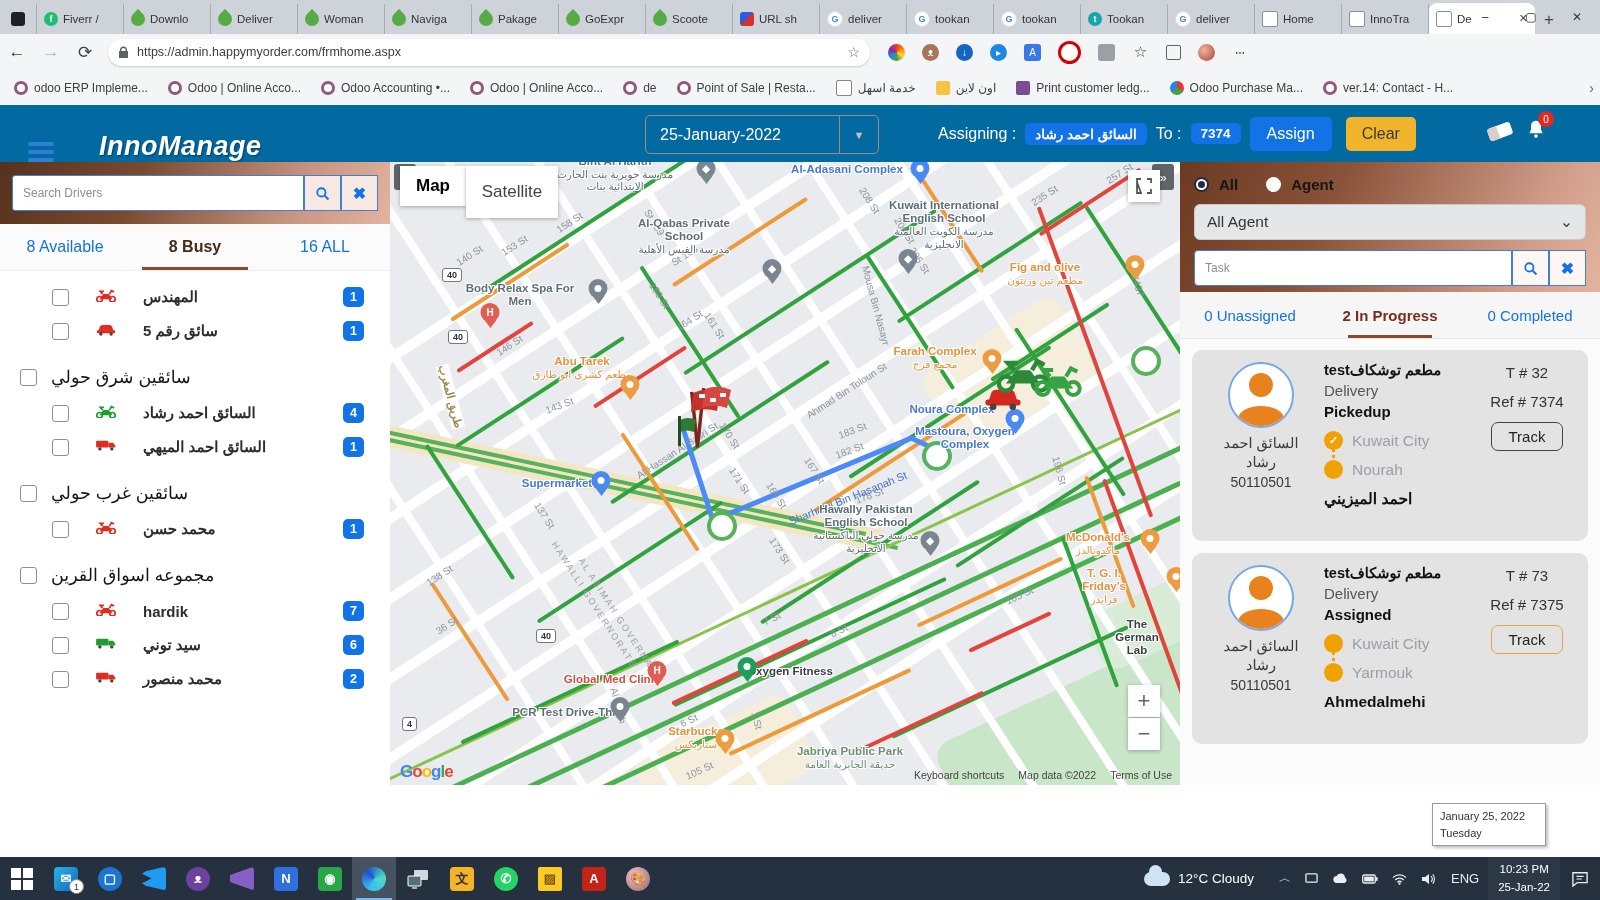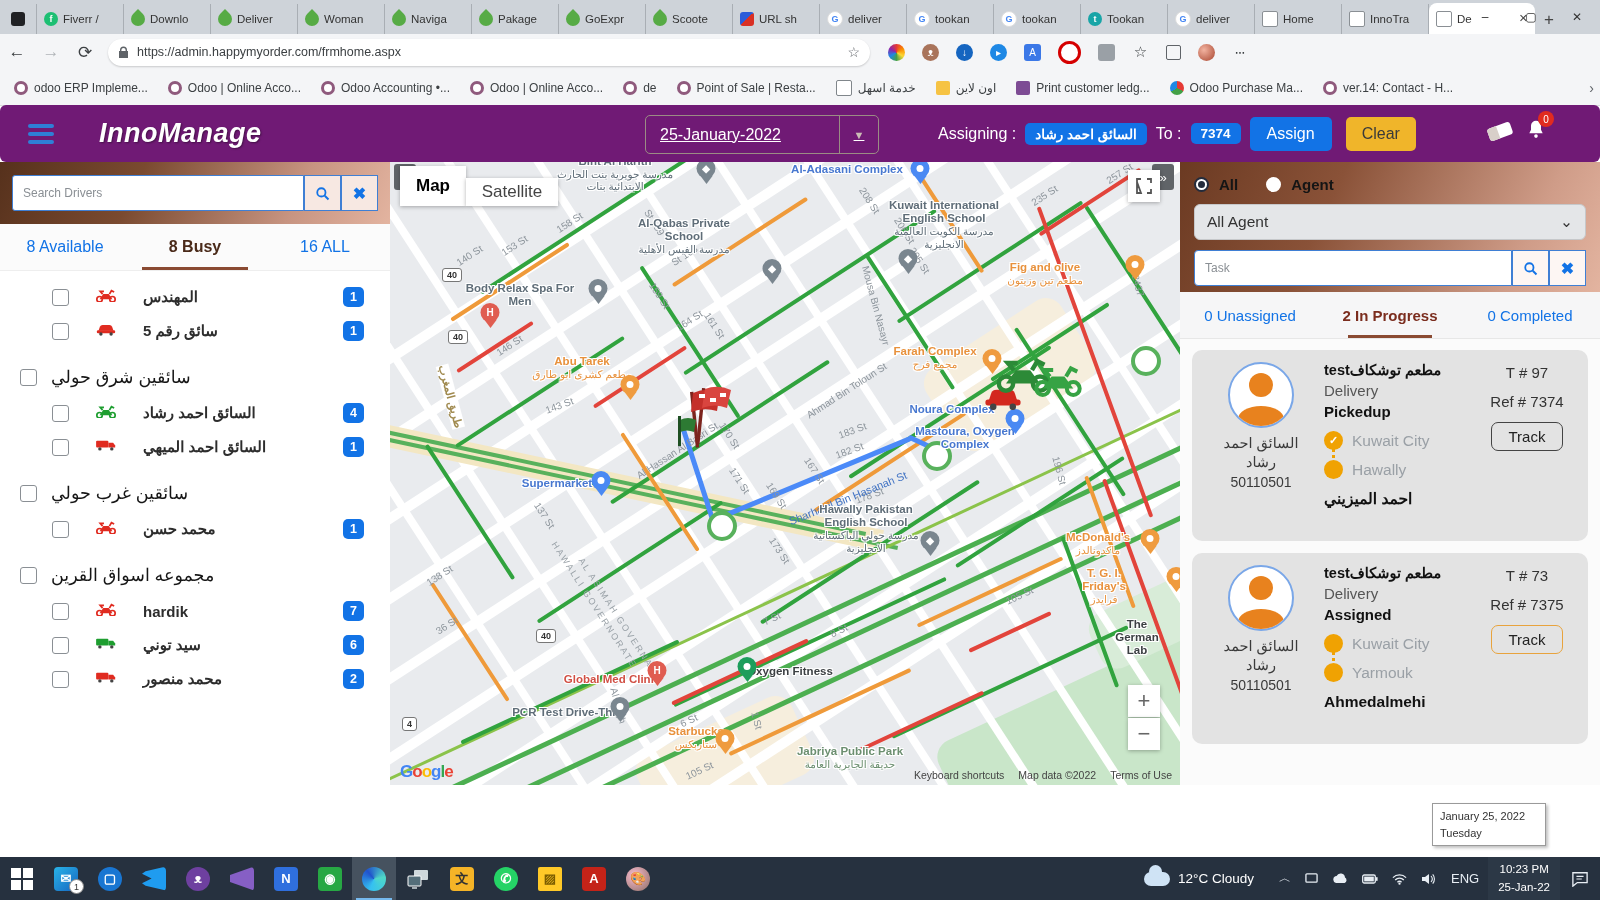--- a/index.html
+++ b/index.html
@@ -49,27 +49,27 @@
              display:flex;align-items:center;padding-left:14px;gap:20px;}
   .bm{display:flex;align-items:center;gap:6px;font-size:12px;color:#3c4043;white-space:nowrap;}
   .bmi{width:14px;height:14px;border-radius:50%;flex:0 0 auto;}
   .bmi-odoo{border:3px solid #8f5a7d;background:#fff;box-sizing:border-box;}
   .bmi-page{border:1px solid #80868b;border-radius:2px;background:#fff;}
   .bmi-folder{background:#f6c344;border-radius:2px;}
   .bmi-doc{background:#7d4b94;border-radius:2px;}
   .bmi-multi{background:conic-gradient(#e53935 0 33%,#43a047 0 66%,#1e88e5 0);}
   #bm-more{margin-left:auto;margin-right:20px;color:#5f6368;font-size:14px;}
   
-  #appheader{left:0;top:105px;width:1600px;height:57px;background:#701a75;display:flex;align-items:center;border-radius:6px;}
+  #appheader{left:0;top:105px;width:1600px;height:57px;background:#0369a1;display:flex;align-items:flex-end;}
   #hamburger{width:26px;margin-left:28px;display:flex;flex-direction:column;gap:4px;}
   #hamburger i{height:4px;background:#2f7fd6;border-radius:2px;}
   #brand{color:#fff;font-size:27px;font-weight:bold;font-style:italic;margin-left:45px;letter-spacing:.5px;
          text-shadow:1px 1px 2px rgba(0,0,0,.4);}
   #datectl{position:absolute;left:645px;top:10px;width:232px;height:37px;border:1px solid #9b8c84;border-radius:5px;
-           display:flex;align-items:center;color:#fff;text-decoration:underline;}
+           display:flex;align-items:center;color:#fff;}
   #datectl .dtext{flex:1;padding-left:14px;font-size:16px;}
   #datectl .darrow{width:38px;height:100%;border-left:1px solid #9b8c84;display:flex;align-items:center;justify-content:center;color:#cbbdb5;font-size:11px;}
   #assignzone{position:absolute;right:60px;top:0;height:57px;display:flex;align-items:center;gap:9px;left:938px;}
   #assignzone .wlab{color:#fff;font-size:16px;}
   .bluepill{background:#1273e6;color:#fff;border-radius:5px;padding:3px 10px;font-size:13.5px;font-weight:bold;}
   #assignbtn{background:#1273e6;color:#fff;border:none;border-radius:5px;font-size:16px;padding:8px 17px;}
   #clearbtn{background:#f0b52a;color:#3a3a3a;border:none;border-radius:5px;font-size:16px;padding:8px 16px;margin-left:5px;}
   #eraser{position:absolute;left:1488px;top:125px;width:24px;height:13px;background:#fff;border-radius:3px;transform:rotate(-20deg);}
   #eraser:after{content:"";position:absolute;left:0;top:0;width:10px;height:13px;background:#d8cfc9;border-radius:3px 0 0 3px;}
   #bellwrap{position:absolute;left:1526px;top:118px;}
@@ -774,21 +774,21 @@
       <div style="position: absolute; left: 642px; top: 200px;"><svg viewBox="0 0 64 44" width="52" height="35.36">
           <circle cx="13" cy="33" r="8" fill="none" stroke="#36a344" stroke-width="5"></circle>
           <circle cx="51" cy="33" r="8" fill="none" stroke="#36a344" stroke-width="5"></circle>
           <path d="M13 33 L24 18 H40 L51 33 Z" fill="#36a344"></path>
           <path d="M22 18 L15 10 H26 M42 18 L48 8 L56 12" stroke="#36a344" stroke-width="5" fill="none"></path>
         </svg></div>
     </div>
   <div class="collapsebtn" style="left:4px;top:2px;">«</div>
   <div class="collapsebtn" style="left:762px;top:2px;">»</div>
   <div class="mapbtn" style="left:10px;top:4px;width:66px;height:40px;font-weight:bold;">Map</div>
-  <div class="mapbtn" style="left:76px;top:16px;width:92px;height:28px;color:#444;">Satellite</div>
+  <div class="mapbtn" style="left:76px;top:4px;width:92px;height:52px;color:#444;">Satellite</div>
   <div class="mapbtn" style="left:738px;top:8px;width:32px;height:32px;">
     <svg width="16" height="16" viewBox="0 0 16 16">
         <path d="M1 5V1h4M11 1h4v4M15 11v4h-4M5 15H1v-11z" fill="none" stroke="#555" stroke-width="1.8"></path>
       </svg>
   </div>
   <div class="mapbtn" style="left:738px;top:523px;width:32px;height:32px;font-size:22px;color:#666;">+</div>
   <div class="mapbtn" style="left:738px;top:556px;width:32px;height:32px;font-size:22px;color:#666;">−</div>
   <div id="googlelogo" style="left:10px;top:600px;"><span style="color: rgb(66, 133, 244);">G</span><span style="color: rgb(234, 67, 53);">o</span><span style="color: rgb(251, 188, 5);">o</span><span style="color: rgb(66, 133, 244);">g</span><span style="color: rgb(52, 168, 83);">l</span><span style="color: rgb(234, 67, 53);">e</span></div>
   <div id="attrib">
       <span>Keyboard shortcuts</span>
@@ -839,27 +839,27 @@
           <div class="c-title" dir="ltr">testمطعم توشكاف</div>
           <div class="c-type">Delivery</div>
           <div class="c-status">Pickedup</div>
           <div class="stops">
             <div class="stop">
               <span class="stopdot">✓</span>
               <span class="stoplbl">Kuwait City</span>
             </div>
             <div class="stop">
               <span class="stopdot"></span>
-              <span class="stoplbl">Hawally</span>
+              <span class="stoplbl">Nourah</span>
             </div>
           </div>
           <div class="c-cust">احمد الميزيني</div>
         </div>
         <div class="c-right">
-          <div class="c-tno">T # 97</div>
+          <div class="c-tno">T # 32</div>
           <div class="c-ref">Ref # 7374</div>
           <button class="trackbtn">Track</button>
         </div>
       </div>
       <div class="card">
         <div class="c-left">
           <div class="avatar">
             <div class="head"></div>
             <div class="body"></div>
           </div>

